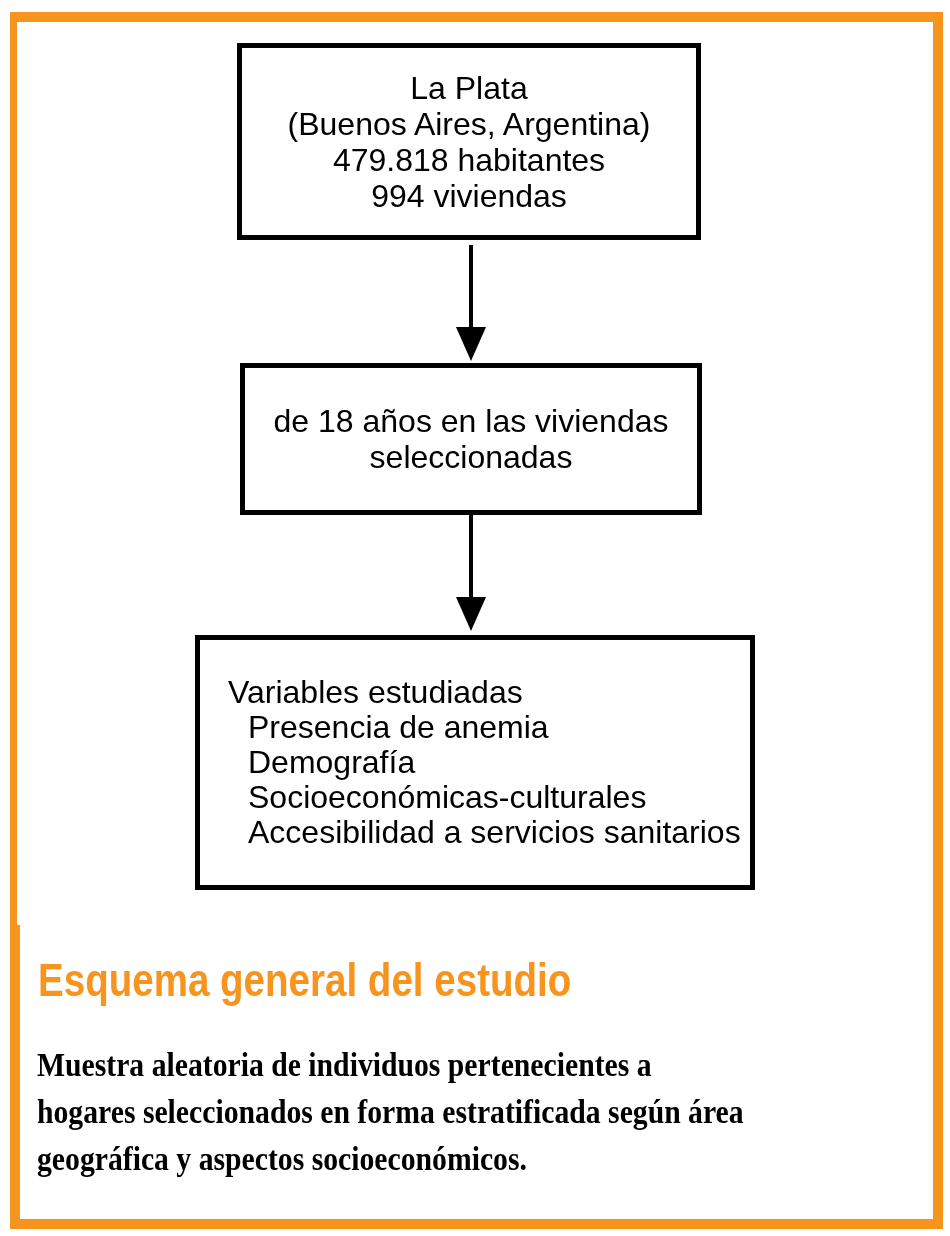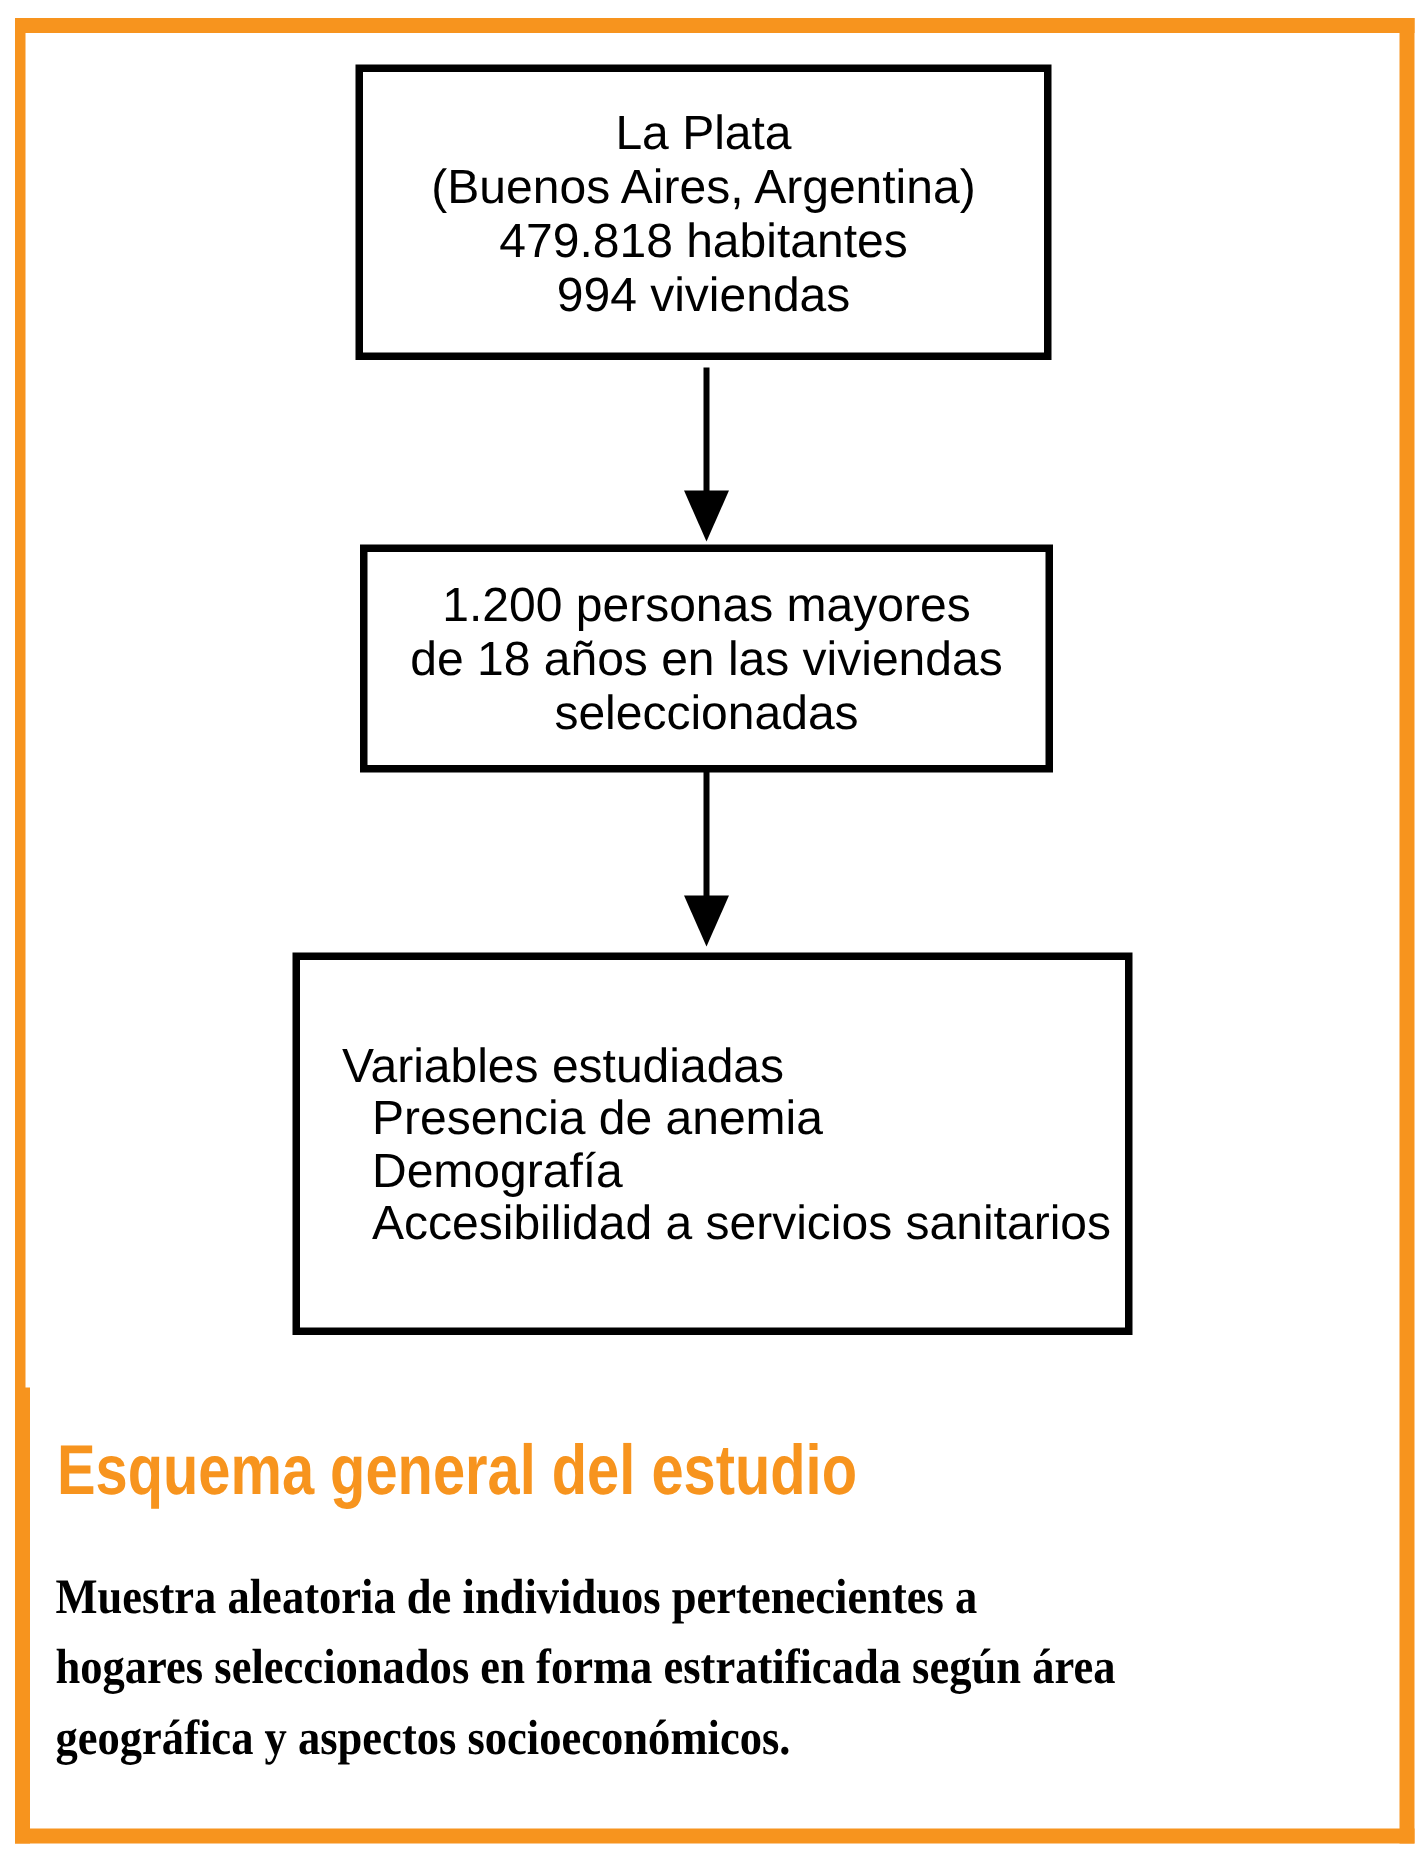--- a/index.html
+++ b/index.html
@@ -79,32 +79,32 @@
     <div>La Plata</div>
     <div>(Buenos Aires, Argentina)</div>
     <div>479.818 habitantes</div>
     <div>994 viviendas</div>
   </div>
 
   <div class="abs stem stem1"></div>
   <div class="abs head head1"></div>
 
   <div class="abs fbox centered box2">
-    <div>1.200 personas mayores</div>
     <div>de 18 años en las viviendas</div>
     <div>seleccionadas</div>
   </div>
 
   <div class="abs stem stem2"></div>
   <div class="abs head head2"></div>
 
   <div class="abs fbox box3">
     <div>Variables estudiadas</div>
     <div class="indent">Presencia de anemia</div>
     <div class="indent">Demografía</div>
+    <div class="indent">Socioeconómicas-culturales</div>
     <div class="indent">Accesibilidad a servicios sanitarios</div>
   </div>
 
   <div class="abs caption-heading">Esquema general del estudio</div>
   <div class="abs caption-text">
     <div class="cap-line">Muestra aleatoria de individuos pertenecientes a</div>
     <div class="cap-line">hogares seleccionados en forma estratificada según área</div>
     <div class="cap-line">geográfica y aspectos socioeconómicos.</div>
   </div>
 

